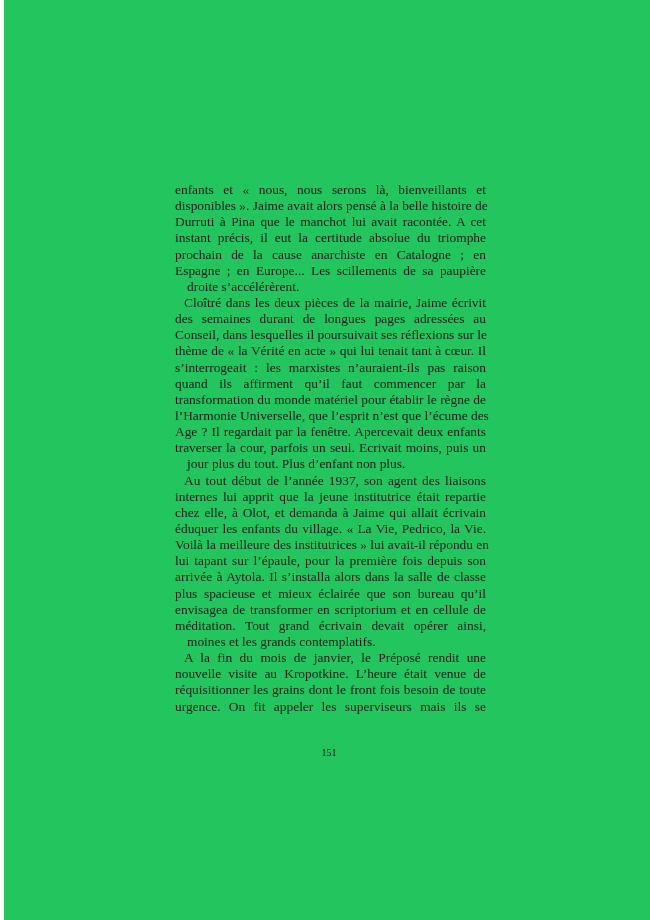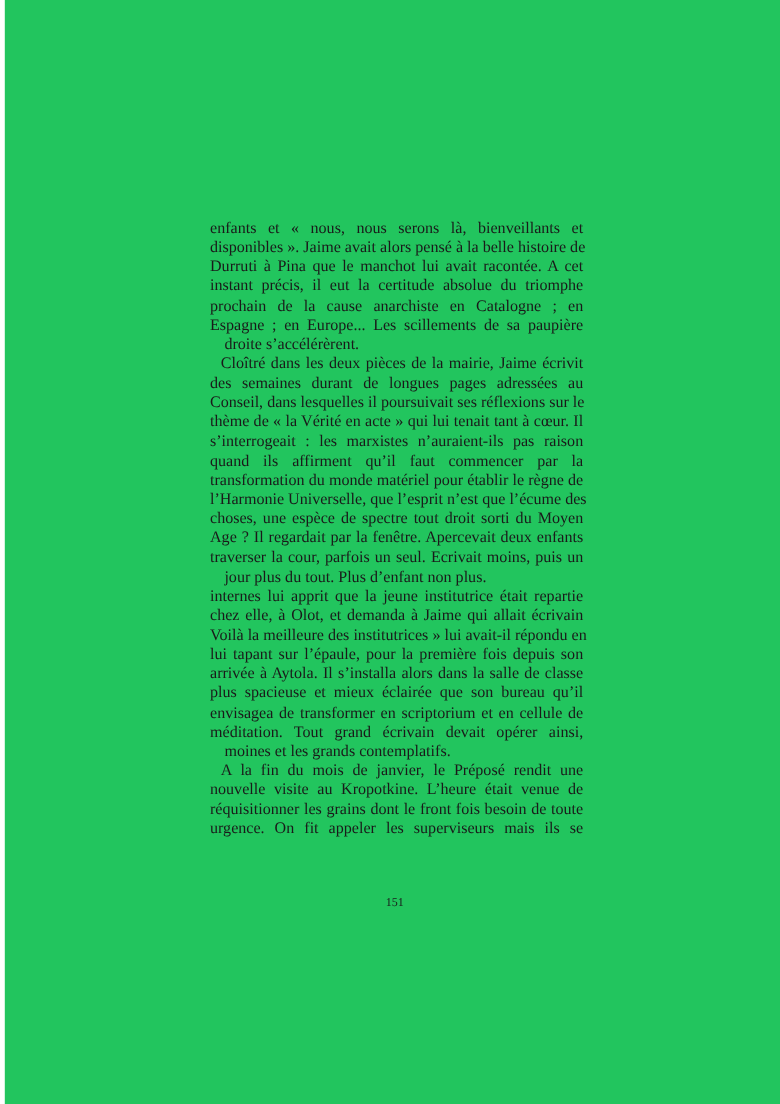--- a/index.html
+++ b/index.html
@@ -75,29 +75,30 @@
 
     <p>
       <span class="line" style="padding-left:9px;box-sizing:border-box;">Cloîtré dans les deux pièces de la mairie, Jaime écrivit</span>
       <span class="line">des semaines durant de longues pages adressées au</span>
       <span class="line">Conseil, dans lesquelles il poursuivait ses réflexions sur le</span>
       <span class="line">thème de « la Vérité en acte » qui lui tenait tant à cœur. Il</span>
       <span class="line">s’interrogeait : les marxistes n’auraient-ils pas raison</span>
       <span class="line">quand ils affirment qu’il faut commencer par la</span>
       <span class="line">transformation du monde matériel pour établir le règne de</span>
       <span class="line">l’Harmonie Universelle, que l’esprit n’est que l’écume des</span>
-      <span class="line">choses, une espèce de spectre tout droit sorti du Moyen</span>
       <span class="line">Age ? Il regardait par la fenêtre. Apercevait deux enfants</span>
       <span class="line">traverser la cour, parfois un seul. Ecrivait moins, puis un</span>
       <span class="line last">jour plus du tout. Plus d’enfant non plus.</span>
     </p>
 
     <p>
+      <span class="line" style="padding-left:9px;box-sizing:border-box;">Au tout début de l’année 1937, son agent des liaisons</span>
       <span class="line">internes lui apprit que la jeune institutrice était repartie</span>
       <span class="line">chez elle, à Olot, et demanda à Jaime qui allait écrivain</span>
+      <span class="line">éduquer les enfants du village. « La Vie, Pedrico, la Vie.</span>
       <span class="line">Voilà la meilleure des institutrices » lui avait-il répondu en</span>
       <span class="line">lui tapant sur l’épaule, pour la première fois depuis son</span>
       <span class="line">arrivée à Aytola. Il s’installa alors dans la salle de classe</span>
       <span class="line">plus spacieuse et mieux éclairée que son bureau qu’il</span>
       <span class="line">envisagea de transformer en scriptorium et en cellule de</span>
       <span class="line">méditation. Tout grand écrivain devait opérer ainsi,</span>
       <span class="line last">moines et les grands contemplatifs.</span>
     </p>
 
     <p>

